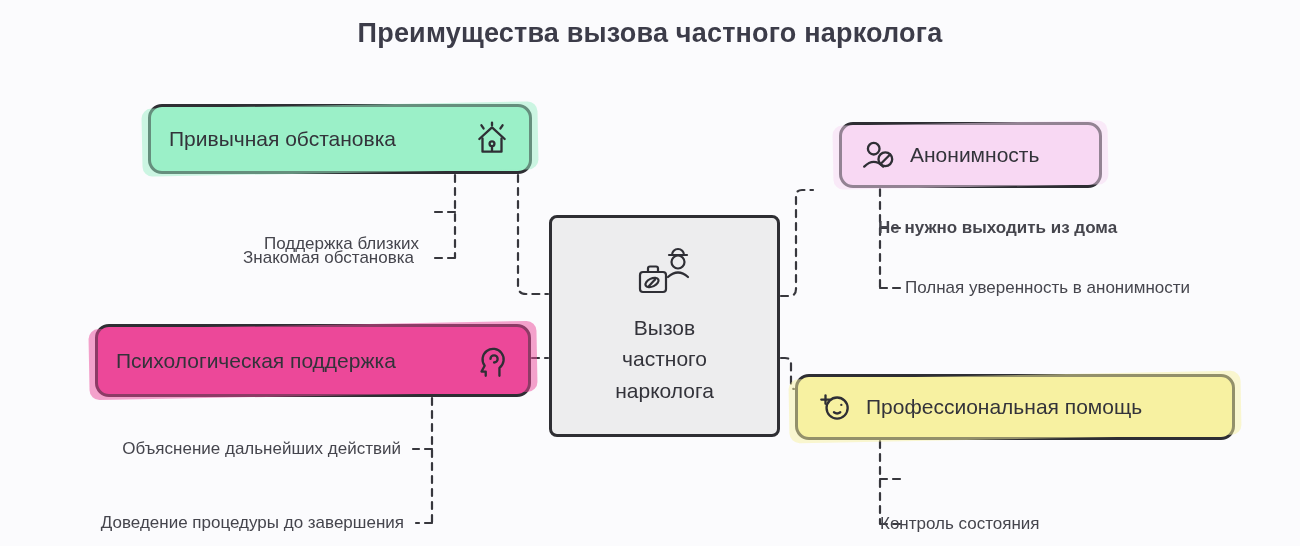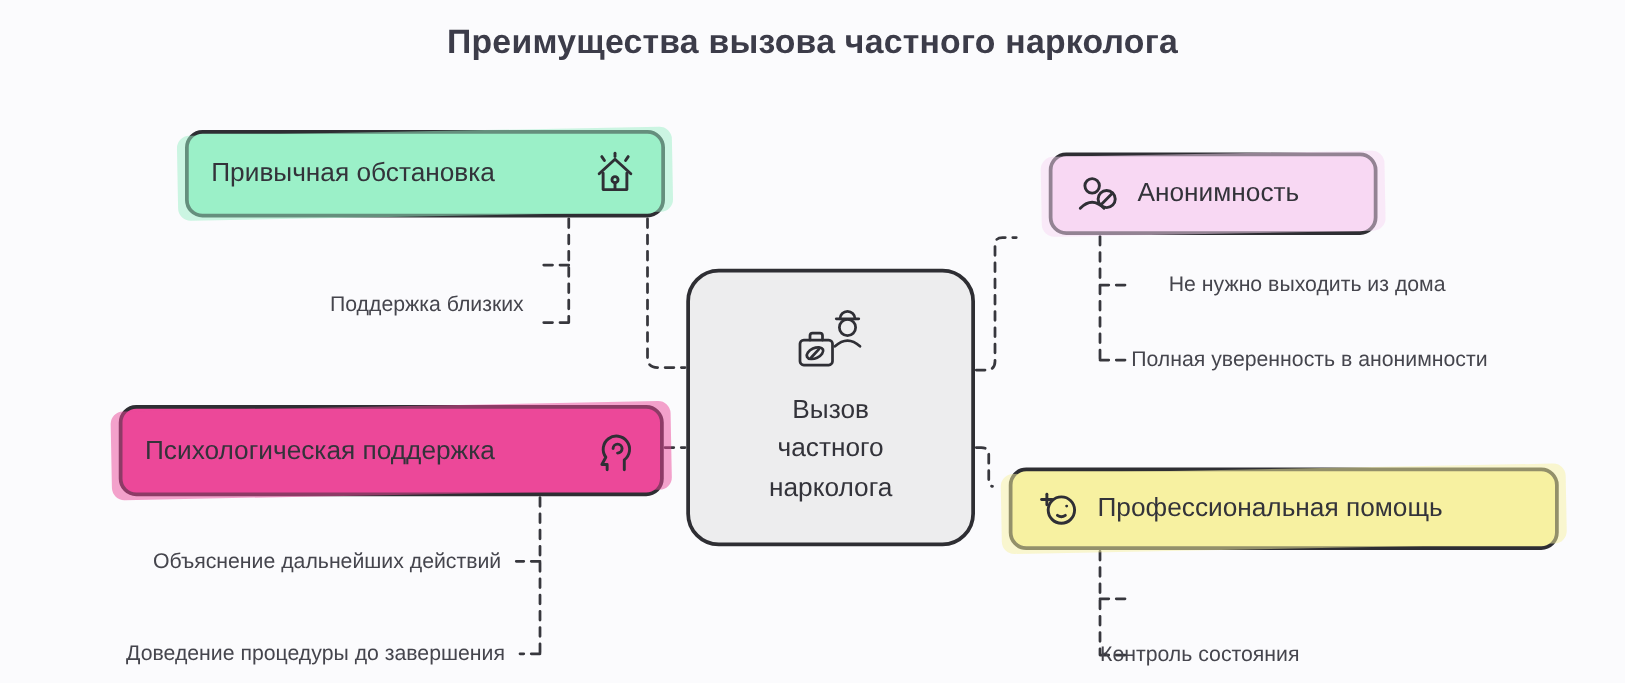--- a/index.html
+++ b/index.html
@@ -12,31 +12,31 @@
           border:3px solid #2e2e33;border-radius:14px;box-sizing:border-box;
           padding:0 18px;z-index:2;}
   .branch::before{content:"";position:absolute;inset:-2px -9px;background:inherit;
           opacity:.5;border-radius:10px;transform:rotate(-1.1deg);z-index:-1;}
   .branch-label{font-size:21px;color:#33333a;white-space:nowrap;}
   .push-right{margin-left:auto;}
 
   #branch-green {left:148px;top:104px;width:384px;height:70px;}
   #branch-blue  {left:95px; top:324px;width:436px;height:73px;}
   #branch-pink  {left:815px;top:122px;width:263px;height:66px;}
-  #branch-yellow{left:795px;top:374px;width:440px;height:66px;margin-left:12px;}
+  #branch-yellow{left:795px;top:374px;width:440px;height:66px;}
 
   .center-node{position:absolute;left:549px;top:215px;width:231px;height:222px;
-         background:#ededee;border:3px solid #2e2e33;border-radius:26px;box-sizing:border-box;
+         background:#ededee;border:3px solid #2e2e33;border-radius:8px;box-sizing:border-box;
          display:flex;flex-direction:column;align-items:center;justify-content:center;gap:12px;z-index:2;}
   .center-label{font-size:21px;color:#33333a;text-align:center;width:140px;line-height:1.5;}
 
   .subl{position:absolute;font-size:17px;color:#45454d;white-space:nowrap;z-index:2;}
   #sub-g1{top:202px;right:881px;margin-top:32px;} #sub-g2{top:248px;right:886px;}
   #sub-b1{top:439px;right:899px;} #sub-b2{top:513px;right:896px;}
-  #sub-p1{top:218px;left:935px;}  #sub-p2{top:278px;left:905px;}
+  #sub-p1{top:218px;left:878px;font-weight:bold;}  #sub-p2{top:278px;left:905px;}
   #sub-y1{top:469px;left:905px;}  #sub-y2{top:514px;left:880px;}
 
   svg.connectors{position:absolute;left:0;top:0;width:1300px;height:546px;z-index:1;}
   .connectors path{fill:none;stroke:#37373d;stroke-width:2.2;stroke-dasharray:7 6;stroke-linecap:round;}
 
   .bicon path,.bicon circle,.bicon rect,.bicon ellipse,.bicon line{
     fill:none;stroke:#2f2f35;stroke-width:2.2;stroke-linecap:round;stroke-linejoin:round;}
   .bicon .fill{fill:#2f2f35;stroke:none;}
 </style>
 </head>
@@ -107,19 +107,20 @@
       <circle cx="20" cy="17" r="10"></circle>
       <path d="M5 9 h8"></path>
         <path d="M9 5 v8"></path>
       <path d="M17 21 q3 2.2 6 0"></path>
       <circle class="fill" cx="24" cy="14" r="1.1"></circle>
     </svg>
     <span class="branch-label">Профессиональная помощь</span>
   </div>
 
   <div class="subl" id="sub-g1">Поддержка близких</div>
+  <div class="subl" id="sub-g2">Знакомая обстановка</div>
   <div class="subl" id="sub-b1">Объяснение дальнейших действий</div>
   <div class="subl" id="sub-b2">Доведение процедуры до завершения</div>
   <div class="subl" id="sub-p1">Не нужно выходить из дома</div>
   <div class="subl" id="sub-p2">Полная уверенность в анонимности</div>
   <div class="subl" id="sub-y2">Контроль состояния</div>
 
 </div>
 
 </body></html>

